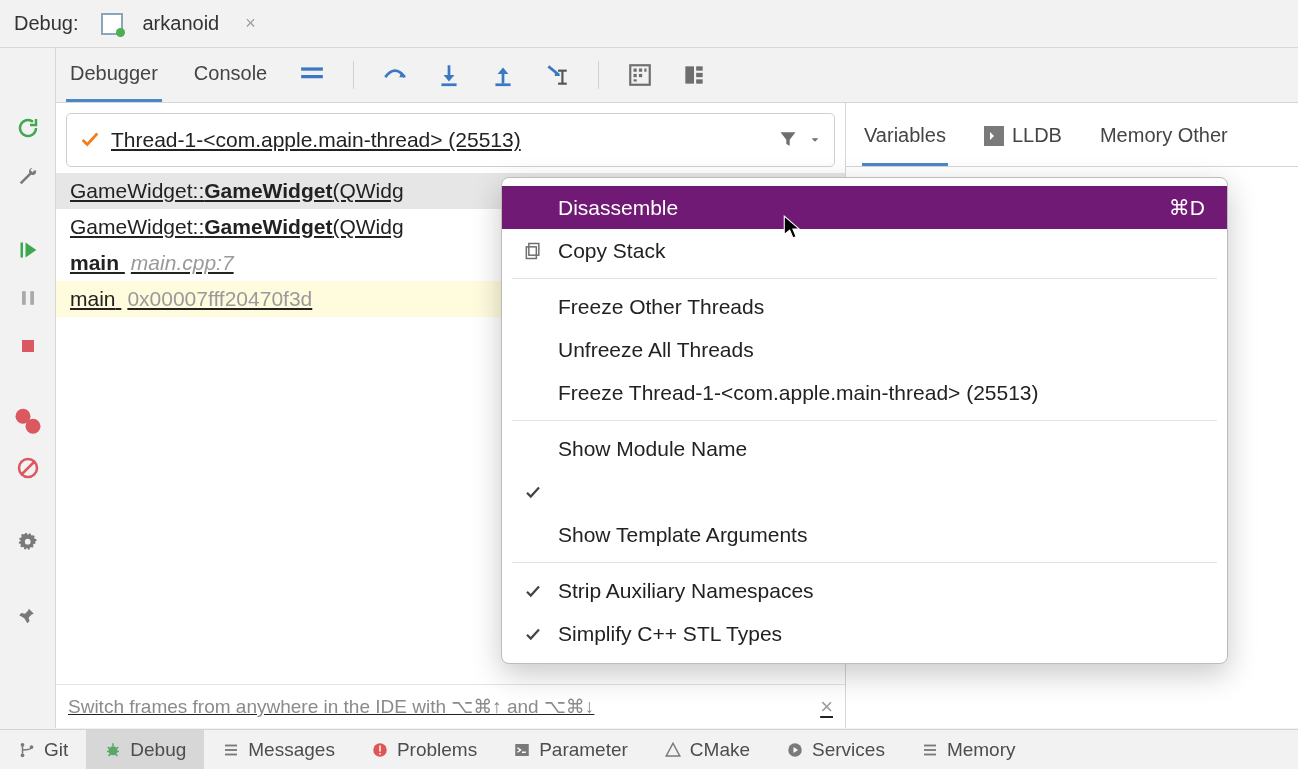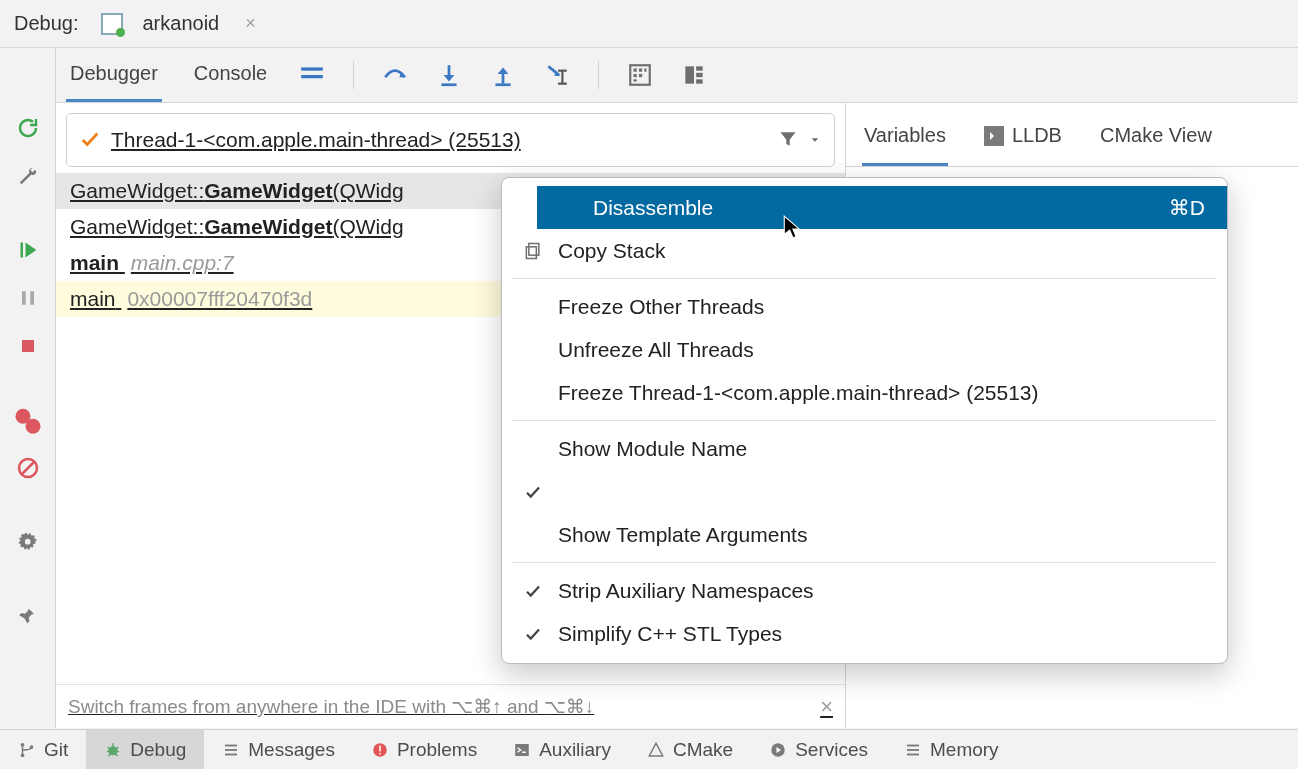--- a/index.html
+++ b/index.html
@@ -168,21 +168,21 @@
     border-radius:8px;
     box-shadow:0 10px 30px rgba(0,0,0,.22);
     padding:8px 0;
     font-size:21px;
   }
   .ctx-item{
     height:43px; display:flex; align-items:center;
     padding:0 22px 0 18px; gap:12px;
   }
   .ctx-item .lead{ width:26px; display:inline-flex; justify-content:center; }
-  .ctx-item.selected{ background:#0369a1; color:#fff;margin-left:35px; }
+  .ctx-item.selected{ background:#701a75; color:#fff; }
   .ctx-item .shortcut{ margin-left:auto; }
   .ctx-sep{ height:1px; background:#e2e2e2; margin:6px 10px; }
   .ctx-item .check svg{width:18px;height:18px;stroke:#444;stroke-width:3;fill:none;}
   .ctx-item .copy-icon svg{width:20px;height:20px;fill:none;stroke:#6f6f6f;stroke-width:1.8;}
 
   
   .bottom-bar{
     position:absolute; bottom:0; left:0; right:0;
     height:40px; border-top:1px solid #d3d3d3;
     background:#f2f2f2;
@@ -379,21 +379,21 @@
     <div class="vars-tabs">
       <span class="v-tab active">Variables</span>
       <span class="v-tab">
         <span class="lldb-icon">
             <svg viewBox="0 0 10 10">
               <path d="M1 1 L5 5 L1 9"></path>
             </svg>
           </span>
         <span>LLDB</span>
       </span>
-      <span class="v-tab">CMake View</span>
+      <span class="v-tab">Memory Other</span>
     </div>
     <div class="vars-body">
       <div class="line1"><span class="tok-plain">or  a</span></div>
       <div class="line2"><span class="chev">›</span><span class="addr">7ffee</span></div>
       <div class="line3" style="padding-left:40px"><span class="null">LL</span></div>
     </div>
   </div>
 </div>
 
 <div class="ctx-menu">
@@ -507,21 +507,21 @@
     <span>Problems</span>
   </div>
   <div class="bw-item">
     <span class="bw-ico">
         <svg viewBox="0 0 24 24">
           <rect x="3" y="4" width="18" height="16" fill="#7a7a7a"></rect>
           <path d="M6 9l4 3-4 3" stroke="#fff" stroke-width="2" fill="none"></path>
           <line x1="12" y1="15" x2="17" y2="15" stroke="#fff" stroke-width="2"></line>
         </svg>
       </span>
-    <span>Auxiliary</span>
+    <span>Parameter</span>
   </div>
   <div class="bw-item">
     <span class="bw-ico">
         <svg viewBox="0 0 24 24">
           <path d="M12 3 L21 20 H3 Z" fill="none" stroke="#7a7a7a" stroke-width="2"></path>
         </svg>
       </span>
     <span>CMake</span>
   </div>
   <div class="bw-item">

